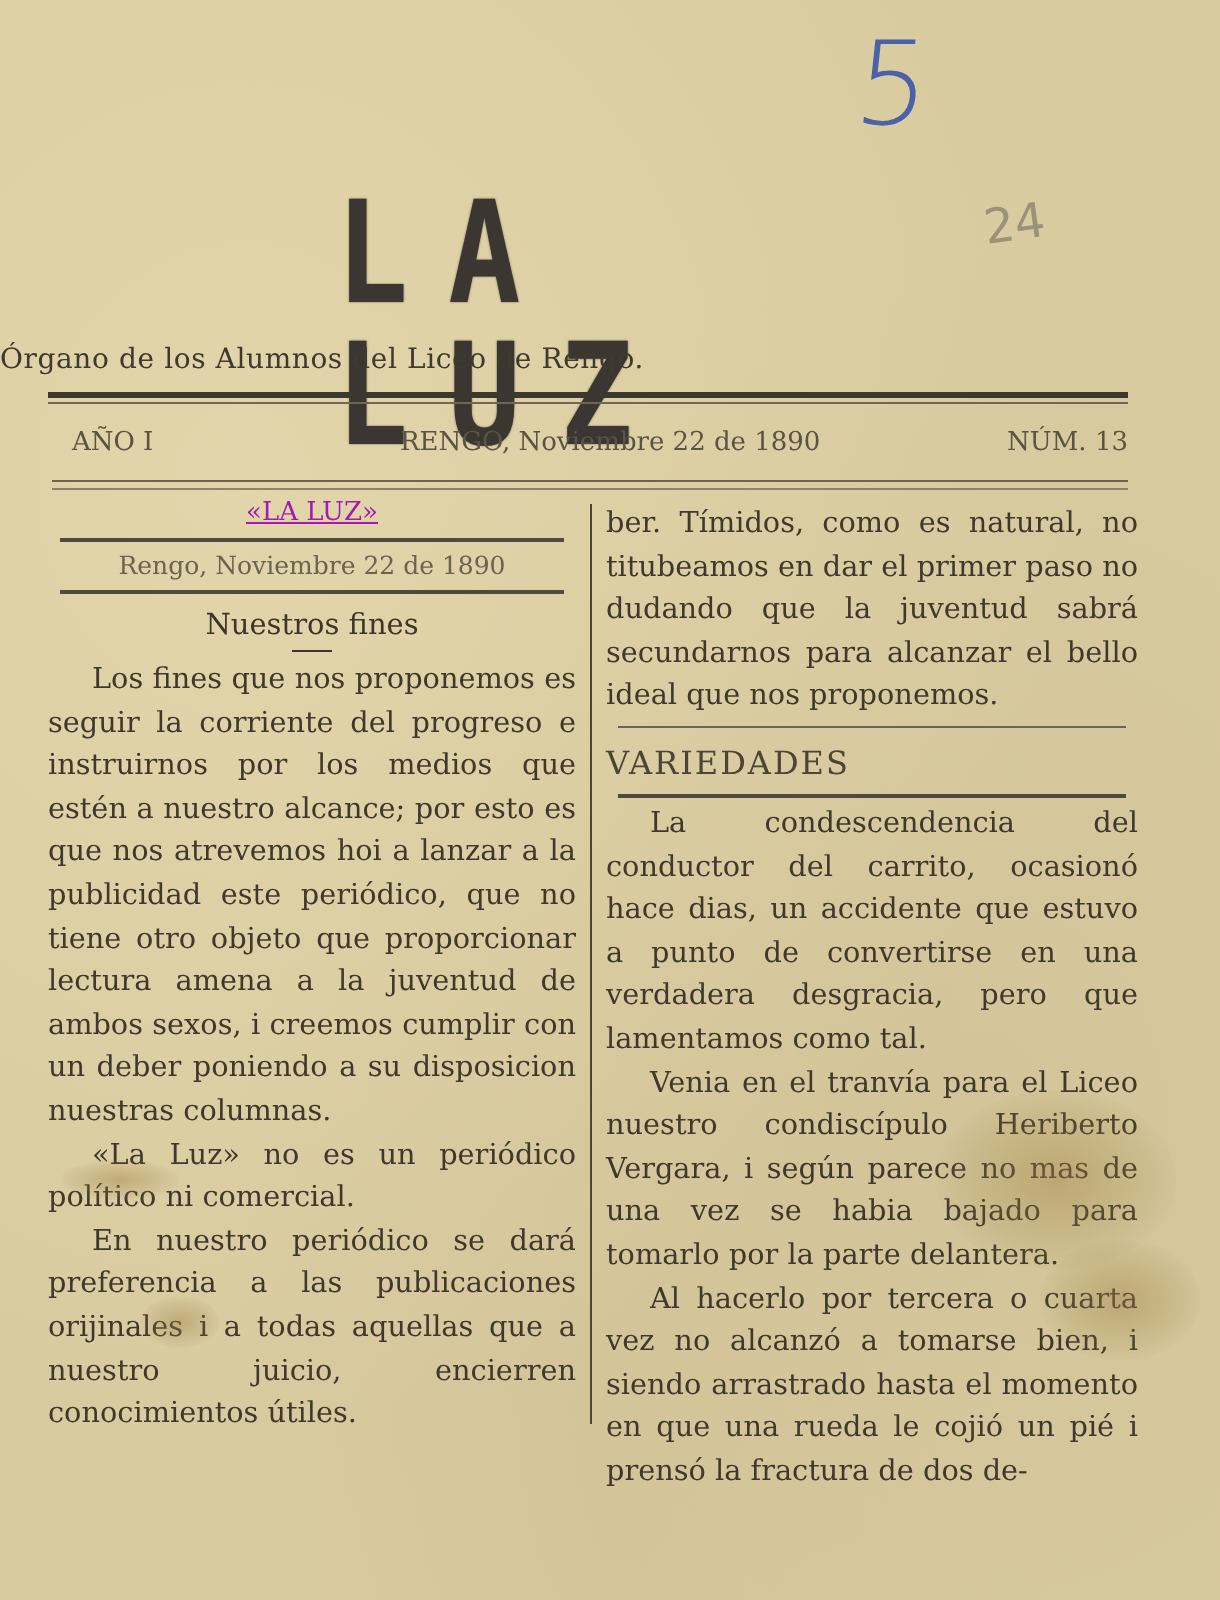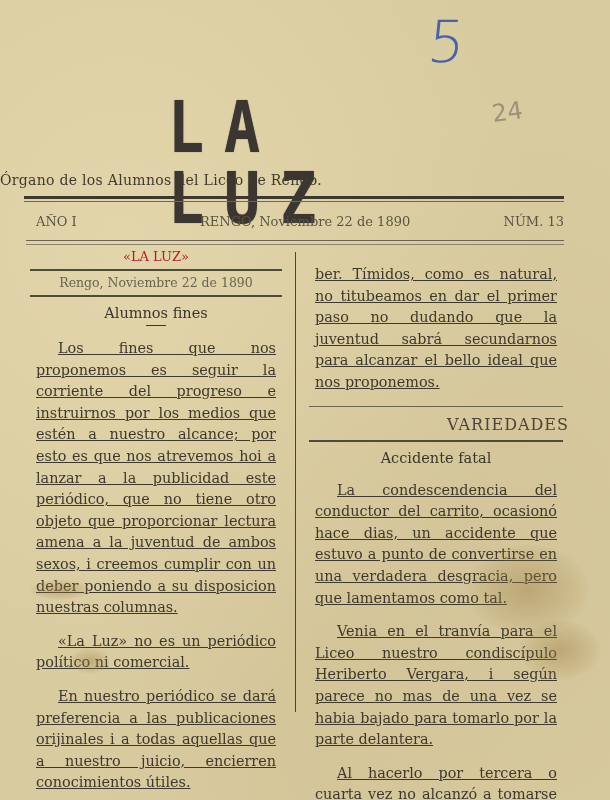--- a/index.html
+++ b/index.html
@@ -65,31 +65,31 @@
     position: absolute; font-size: 14.4px; line-height: 21.6px;
     color: #3e392c; text-align: justify;
   }
   .col-left { left: 24px; width: 264px; top: 248px; }
   .col-right { left: 303px; width: 266px; top: 252px; }
   .col-divider {
     position: absolute; left: 295px; top: 252px; height: 460px;
     border-left: 1px solid #4a4536;
   }
 
-  .sec-head { text-align: center; font-size: 13px; color: #b91c1c; margin: 0; line-height: 18px; }
+  .sec-head { text-align: center; font-size: 13px; color: #a21caf; margin: 0; line-height: 18px; text-decoration: underline; }
   .rule { border-top: 1px solid #6a6450; margin: 3px 6px; }
   .rule.thick { border-top: 2px solid #4e4a3c; }
   .place-date { text-align: center; font-size: 12.5px; color: #6a6350; line-height: 18px; }
   .article-title { text-align: center; font-size: 14.5px; margin: 6px 0 0 0; line-height: 20px; color: #3b3629; }
   .dash { width: 20px; margin: 2px auto 4px auto; border-top: 1.5px solid #3b3629; }
-  p { margin: 12px; text-indent: 22px; text-decoration: underline; }
+  p { margin: 0; text-indent: 22px; }
   .noindent { text-indent: 0; }
 
   .section-variedades {
-    text-align: right; font-size: 16px; letter-spacing: 1px; color: #4a4536;
+    text-align: left; font-size: 16px; letter-spacing: 1px; color: #4a4536;
     line-height: 24px; margin: 6px 0 2px 0;
   }
 
   .stain {
     position: absolute; border-radius: 50%;
     background: radial-gradient(ellipse, rgba(160,130,70,0.45) 0%, rgba(160,130,70,0.15) 55%, rgba(160,130,70,0) 75%);
   }
 </style>
 </head>
 <body>
@@ -109,35 +109,34 @@
     <span>NÚM. 13</span>
   </div>
   <div class="dateline-rule"></div>
   <div class="dateline-rule2"></div>
 
   <div class="col col-left">
     <div class="sec-head">«LA LUZ»</div>
     <div class="rule thick"></div>
     <div class="place-date">Rengo, Noviembre 22 de 1890</div>
     <div class="rule thick"></div>
-    <div class="article-title">Alumnos fines</div>
+    <div class="article-title">Nuestros fines</div>
     <div class="dash"></div>
     <p>Los fines que nos proponemos es seguir la corriente del progreso e instruirnos por los medios que estén a nuestro alcance; por esto es que nos atrevemos hoi a lanzar a la publicidad este periódico, que no tiene otro objeto que proporcionar lectura amena a la juventud de ambos sexos, i creemos cumplir con un deber poniendo a su disposicion nuestras columnas.</p>
     <p>«La Luz» no es un periódico político ni comercial.</p>
     <p>En nuestro periódico se dará preferencia a las publicaciones orijinales i a todas aquellas que a nuestro juicio, encierren conocimientos útiles.</p>
   </div>
 
   <div class="col-divider"></div>
 
   <div class="col col-right">
     <p class="noindent">ber. Tímidos, como es natural, no titubeamos en dar el primer paso no dudando que la juventud sabrá secundarnos para alcanzar el bello ideal que nos proponemos.</p>
     <div class="rule"></div>
     <div class="section-variedades">VARIEDADES</div>
     <div class="rule thick"></div>
-    <div class="article-title">Accidente fatal</div>
     <p>La condescendencia del conductor del carrito, ocasionó hace dias, un accidente que estuvo a punto de convertirse en una verdadera desgracia, pero que lamentamos como tal.</p>
     <p>Venia en el tranvía para el Liceo nuestro condiscípulo Heriberto Vergara, i según parece no mas de una vez se habia bajado para tomarlo por la parte delantera.</p>
     <p>Al hacerlo por tercera o cuarta vez no alcanzó a tomarse bien, i siendo arrastrado hasta el momento en que una rueda le cojió un pié i prensó la fractura de dos de-</p>
   </div>
 
   <div class="stain" style="left:468px; top:545px; width:120px; height:90px;"></div>
   <div class="stain" style="left:520px; top:620px; width:80px; height:60px;"></div>
   <div class="stain" style="left:30px; top:580px; width:60px; height:20px;"></div>
   <div class="stain" style="left:70px; top:648px; width:40px; height:26px;"></div>
 </div>

